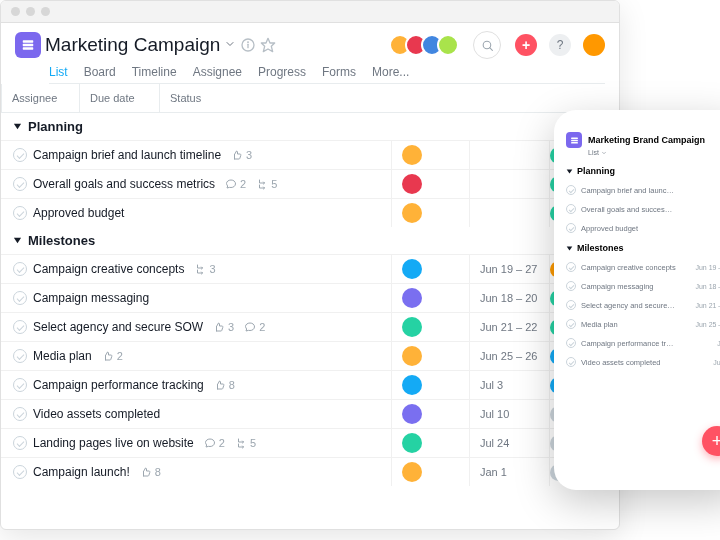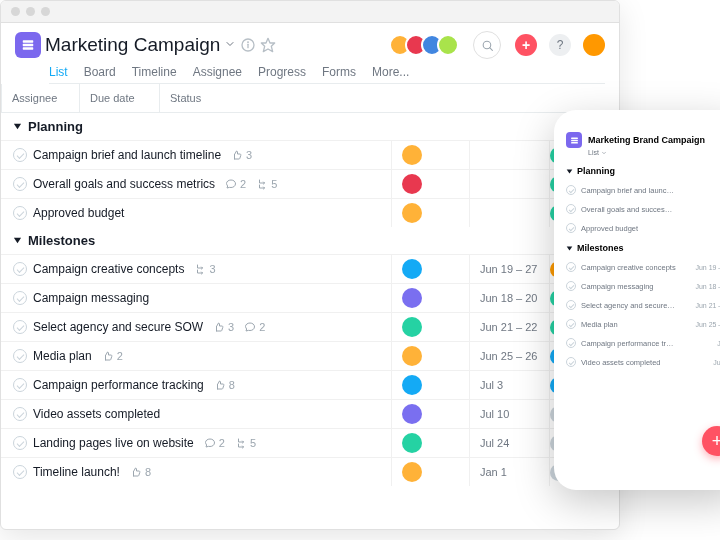--- a/index.html
+++ b/index.html
@@ -308,21 +308,21 @@
           <div class="asn-av" style="background:#25d2a3"></div>
         </div>
         <div class="c-due">Jul 24</div>
         <div class="c-stat">
           <span class="pill notstarted">Not started</span>
         </div>
       </div>
       <div class="row">
         <div class="c-name">
           <span class="check"></span>
-          <span>Timeline launch!</span>
+          <span>Campaign launch!</span>
           <span class="meta"><svg class="ic" viewBox="0 0 24 24">
               <path d="M7 11v9"></path>
               <path d="M7 11l4-7c1 0 2 1 2 2v4h5c1.5 0 2 1.5 1.5 3l-2 6c-.3.8-1 1-1.5 1H7"></path>
             </svg> 8</span>
         </div>
         <div class="c-asn">
           <div class="asn-av" style="background:#ffb238"></div>
         </div>
         <div class="c-due">Jan 1</div>
         <div class="c-stat">

